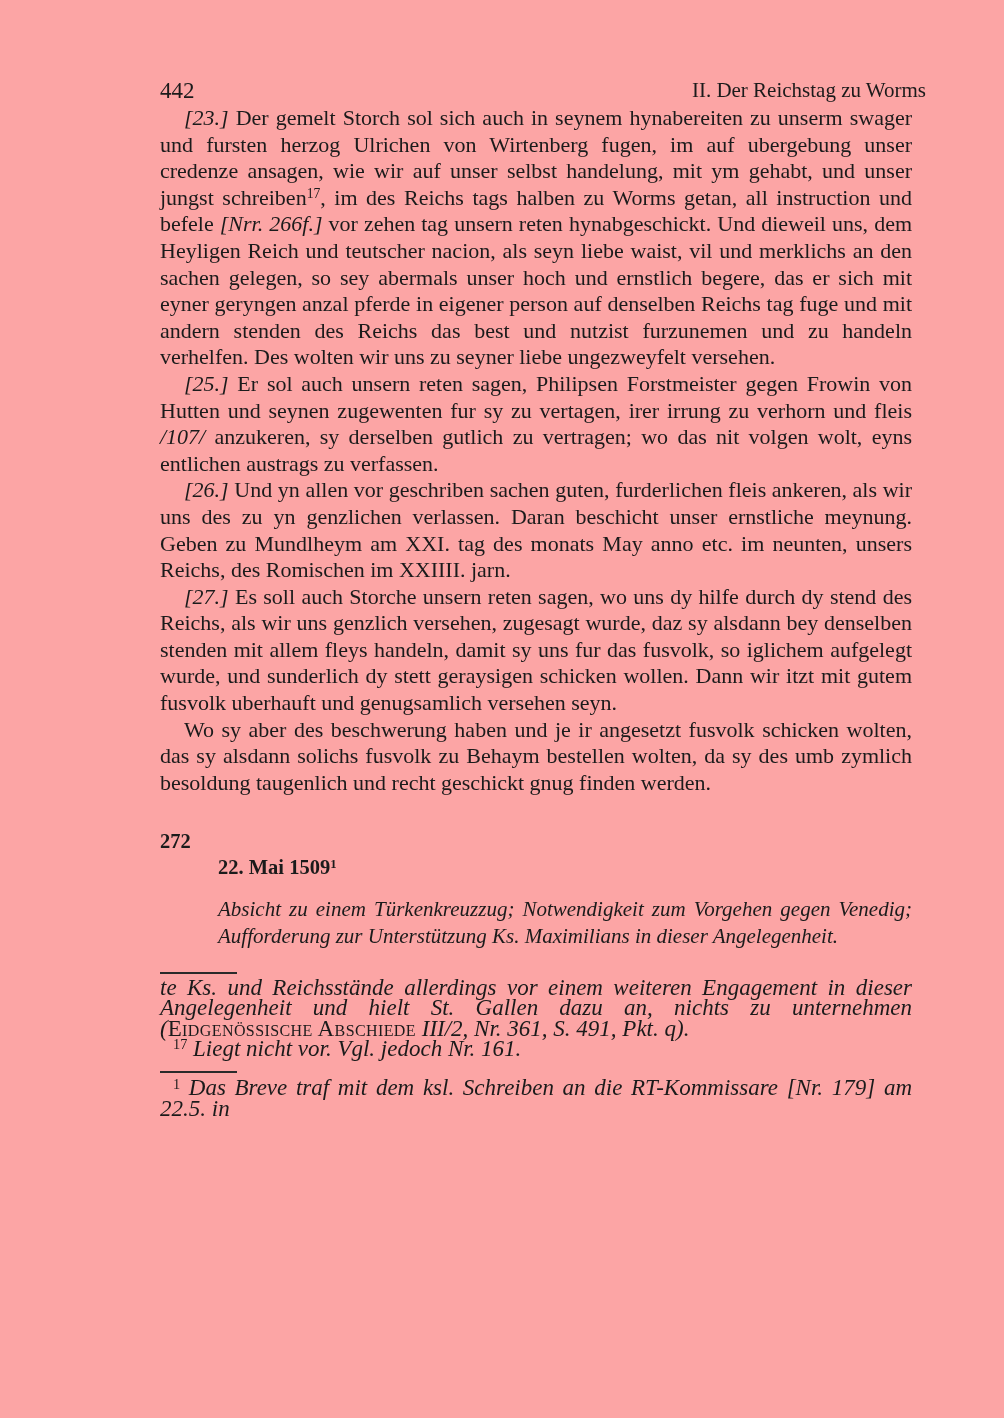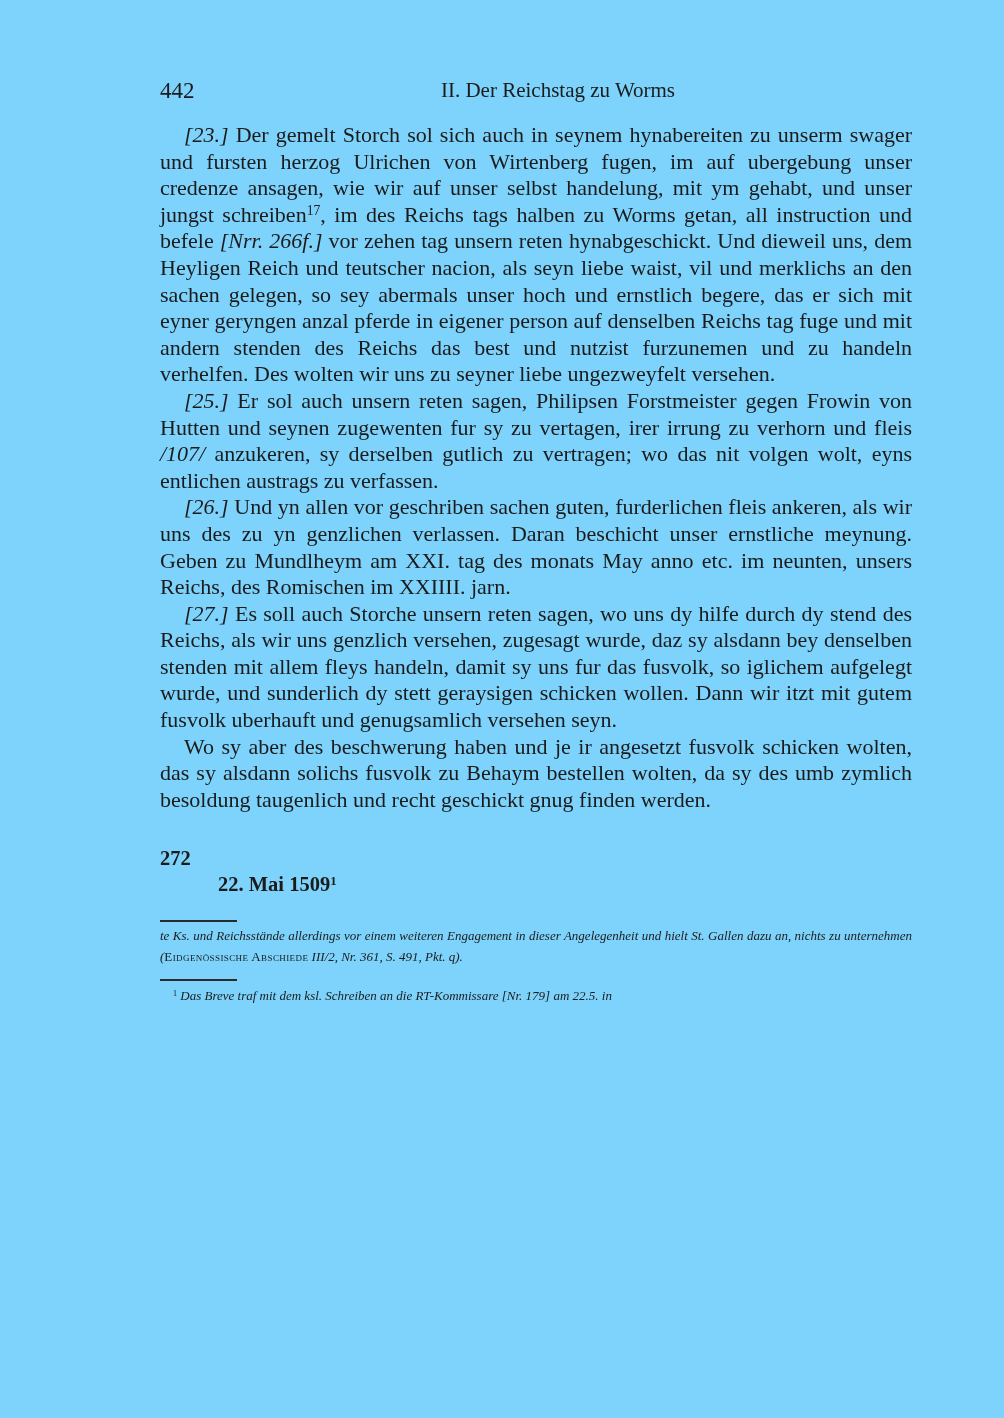--- a/index.html
+++ b/index.html
@@ -5,21 +5,21 @@
 <style>
   html, body {
     margin: 0;
     padding: 0;
     background: #e8e8e8;
   }
   .page {
     position: relative;
     width: 1004px;
     height: 1418px;
-    background: #7dd3fc;
+    background: #fca5a5;
     font-family: "Liberation Serif", "DejaVu Serif", serif;
     color: #1b1b1b;
     overflow: hidden;
     margin: 0 auto;
   }
   .text-block {
     position: absolute;
     left: 160px;
     top: 78px;
     width: 752px;
@@ -34,26 +34,25 @@
   .page-num {
     position: absolute;
     left: 0;
     top: 0;
     font-size: 23px;
   }
   .running-title {
     position: absolute;
     left: 16px;
     right: 0;
-    text-align: center;
+    text-align: right;
     transform: translateX(14px);
   }
   
   .body-text {
-    margin-top: 17px;
     font-size: 22px;
     line-height: 26.6px;
     text-align: justify;
     text-justify: inter-word;
   }
   .para {
     margin: 0;
     text-indent: 24px;
   }
   .italic { font-style: italic; }
@@ -84,21 +83,21 @@
   .entry-summary {
     margin: 16px 0 0 58px;
     font-style: italic;
     font-size: 21px;
     line-height: 26.2px;
     text-align: justify;
   }
   
   .footnotes {
     margin-top: 23px;
-    font-size: 13px;
+    font-size: 23px;
     line-height: 20.4px;
   }
   .fn-rule {
     width: 77px;
     border: none;
     border-top: 2px solid #2a2a2a;
     margin: 0 0 4px 0;
   }
   .rule-2 { margin-top: 12px; margin-bottom: 5px; }
   .fn {
@@ -129,23 +128,25 @@
       <p class="para"><span class="italic">[26.]</span><span> Und yn allen vor geschriben sachen guten, furderlichen fleis ankeren, als wir uns des zu yn genzlichen verlassen. Daran beschicht unser ernstliche meynung. Geben zu Mundlheym am XXI. tag des monats May anno etc. im neunten, unsers Reichs, des Romischen im XXIIII. jarn.</span></p>
       <p class="para"><span class="italic">[27.]</span><span> Es soll auch Storche unsern reten sagen, wo uns dy hilfe durch dy stend des Reichs, als wir uns genzlich versehen, zugesagt wurde, daz sy alsdann bey denselben stenden mit allem fleys handeln, damit sy uns fur das fusvolk, so iglichem aufgelegt wurde, und sunderlich dy stett geraysigen schicken wollen. Dann wir itzt mit gutem fusvolk uberhauft und genugsamlich versehen seyn.</span></p>
       <p class="para"><span>Wo sy aber des beschwerung haben und je ir angesetzt fusvolk schicken wolten, das sy alsdann solichs fusvolk zu Behaym bestellen wolten, da sy des umb zymlich besoldung taugenlich und recht geschickt gnug finden werden.</span></p>
     </main>
 
     <section class="entry">
       <div class="entry-head">
         <span class="entry-num">272</span>
         <h2 class="entry-title"><br><span>22. Mai 1509</span><sup>1</sup></h2>
       </div>
+      <p class="entry-summary">Absicht zu einem Türkenkreuzzug; Notwendigkeit zum Vorgehen gegen Venedig; Aufforderung zur Unterstützung Ks. Maximilians in dieser Angelegenheit.</p>
     </section>
 
     <footer class="footnotes">
       <hr class="fn-rule">
       <p class="fn"><span class="italic">te Ks. und Reichsstände allerdings vor einem weiteren Engagement in dieser Angelegenheit und hielt St. Gallen dazu an, nichts zu unternehmen (</span><span class="smallcaps">Eidgenössische Abschiede</span><span class="italic"> III/2, Nr. 361, S. 491, Pkt. q).</span></p>
+      <p class="fn fn-indent"><sup>17</sup><span class="italic"> Liegt nicht vor. Vgl. jedoch Nr. 161.</span></p>
       <hr class="fn-rule rule-2">
       <p class="fn fn-indent"><sup>1</sup><span class="italic"> Das Breve traf mit dem ksl. Schreiben an die RT-Kommissare [Nr. 179] am 22.5. in</span></p>
     </footer>
 
   </div>
 </div>
 
 </body></html>

